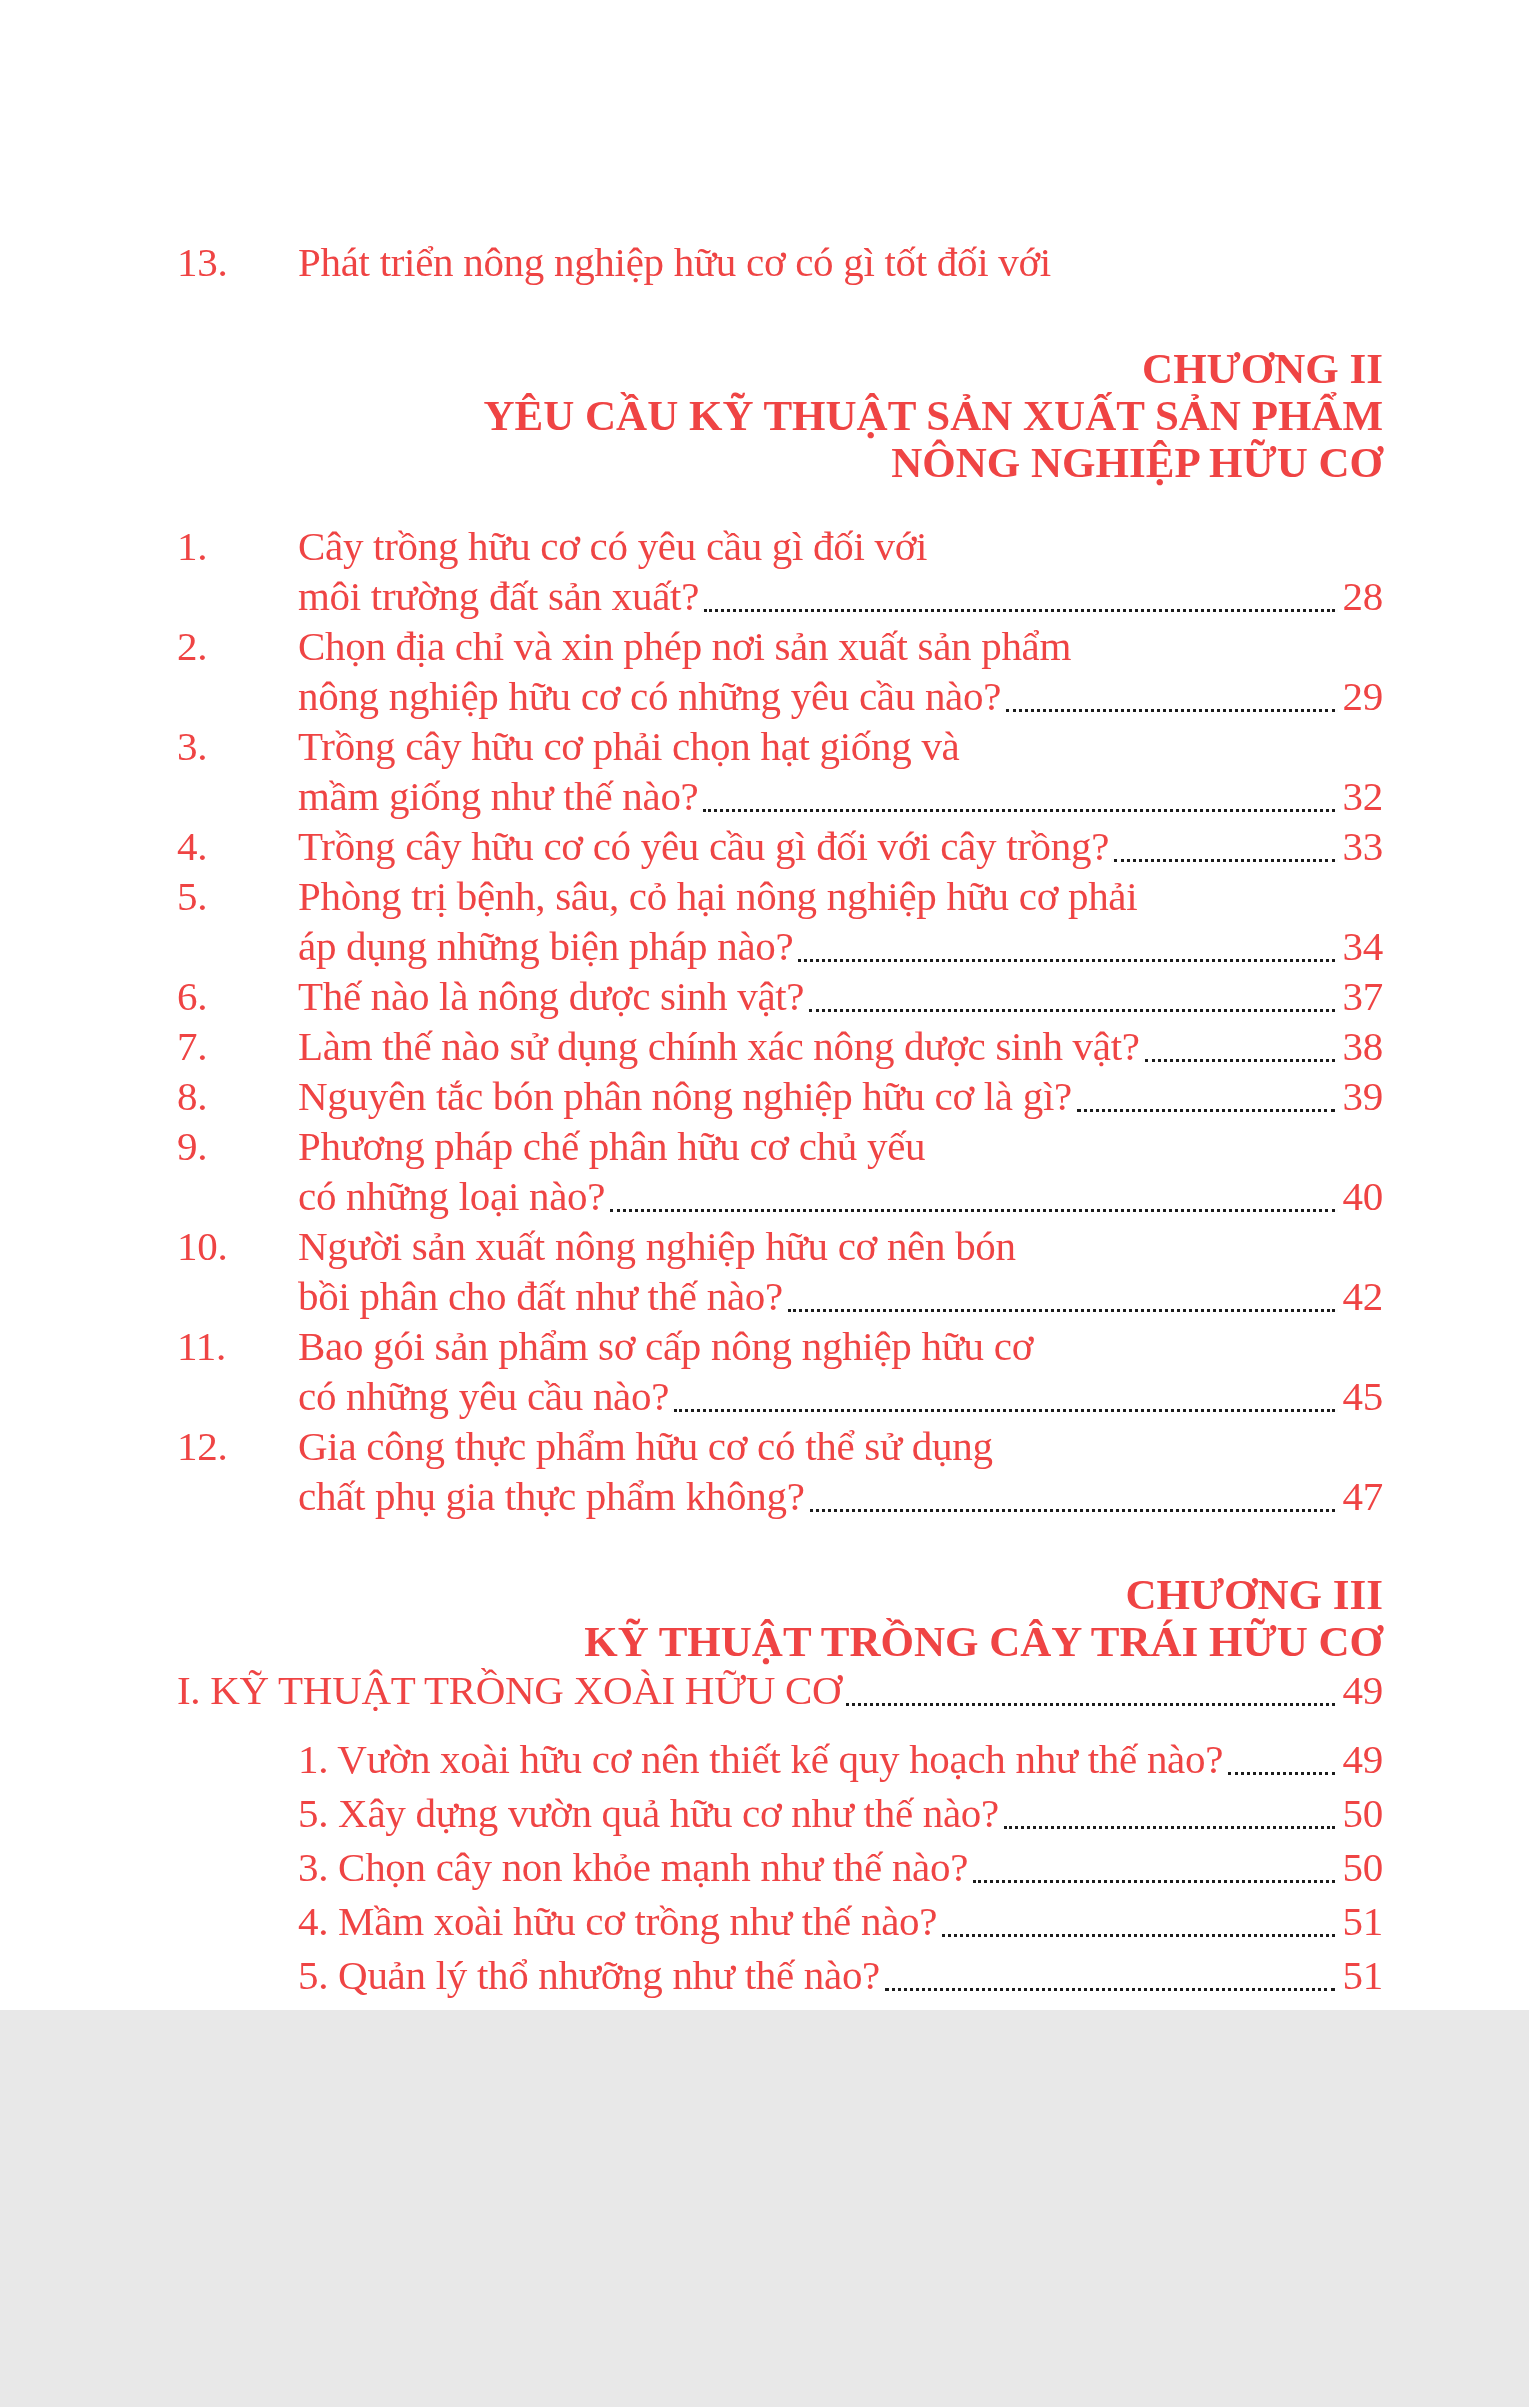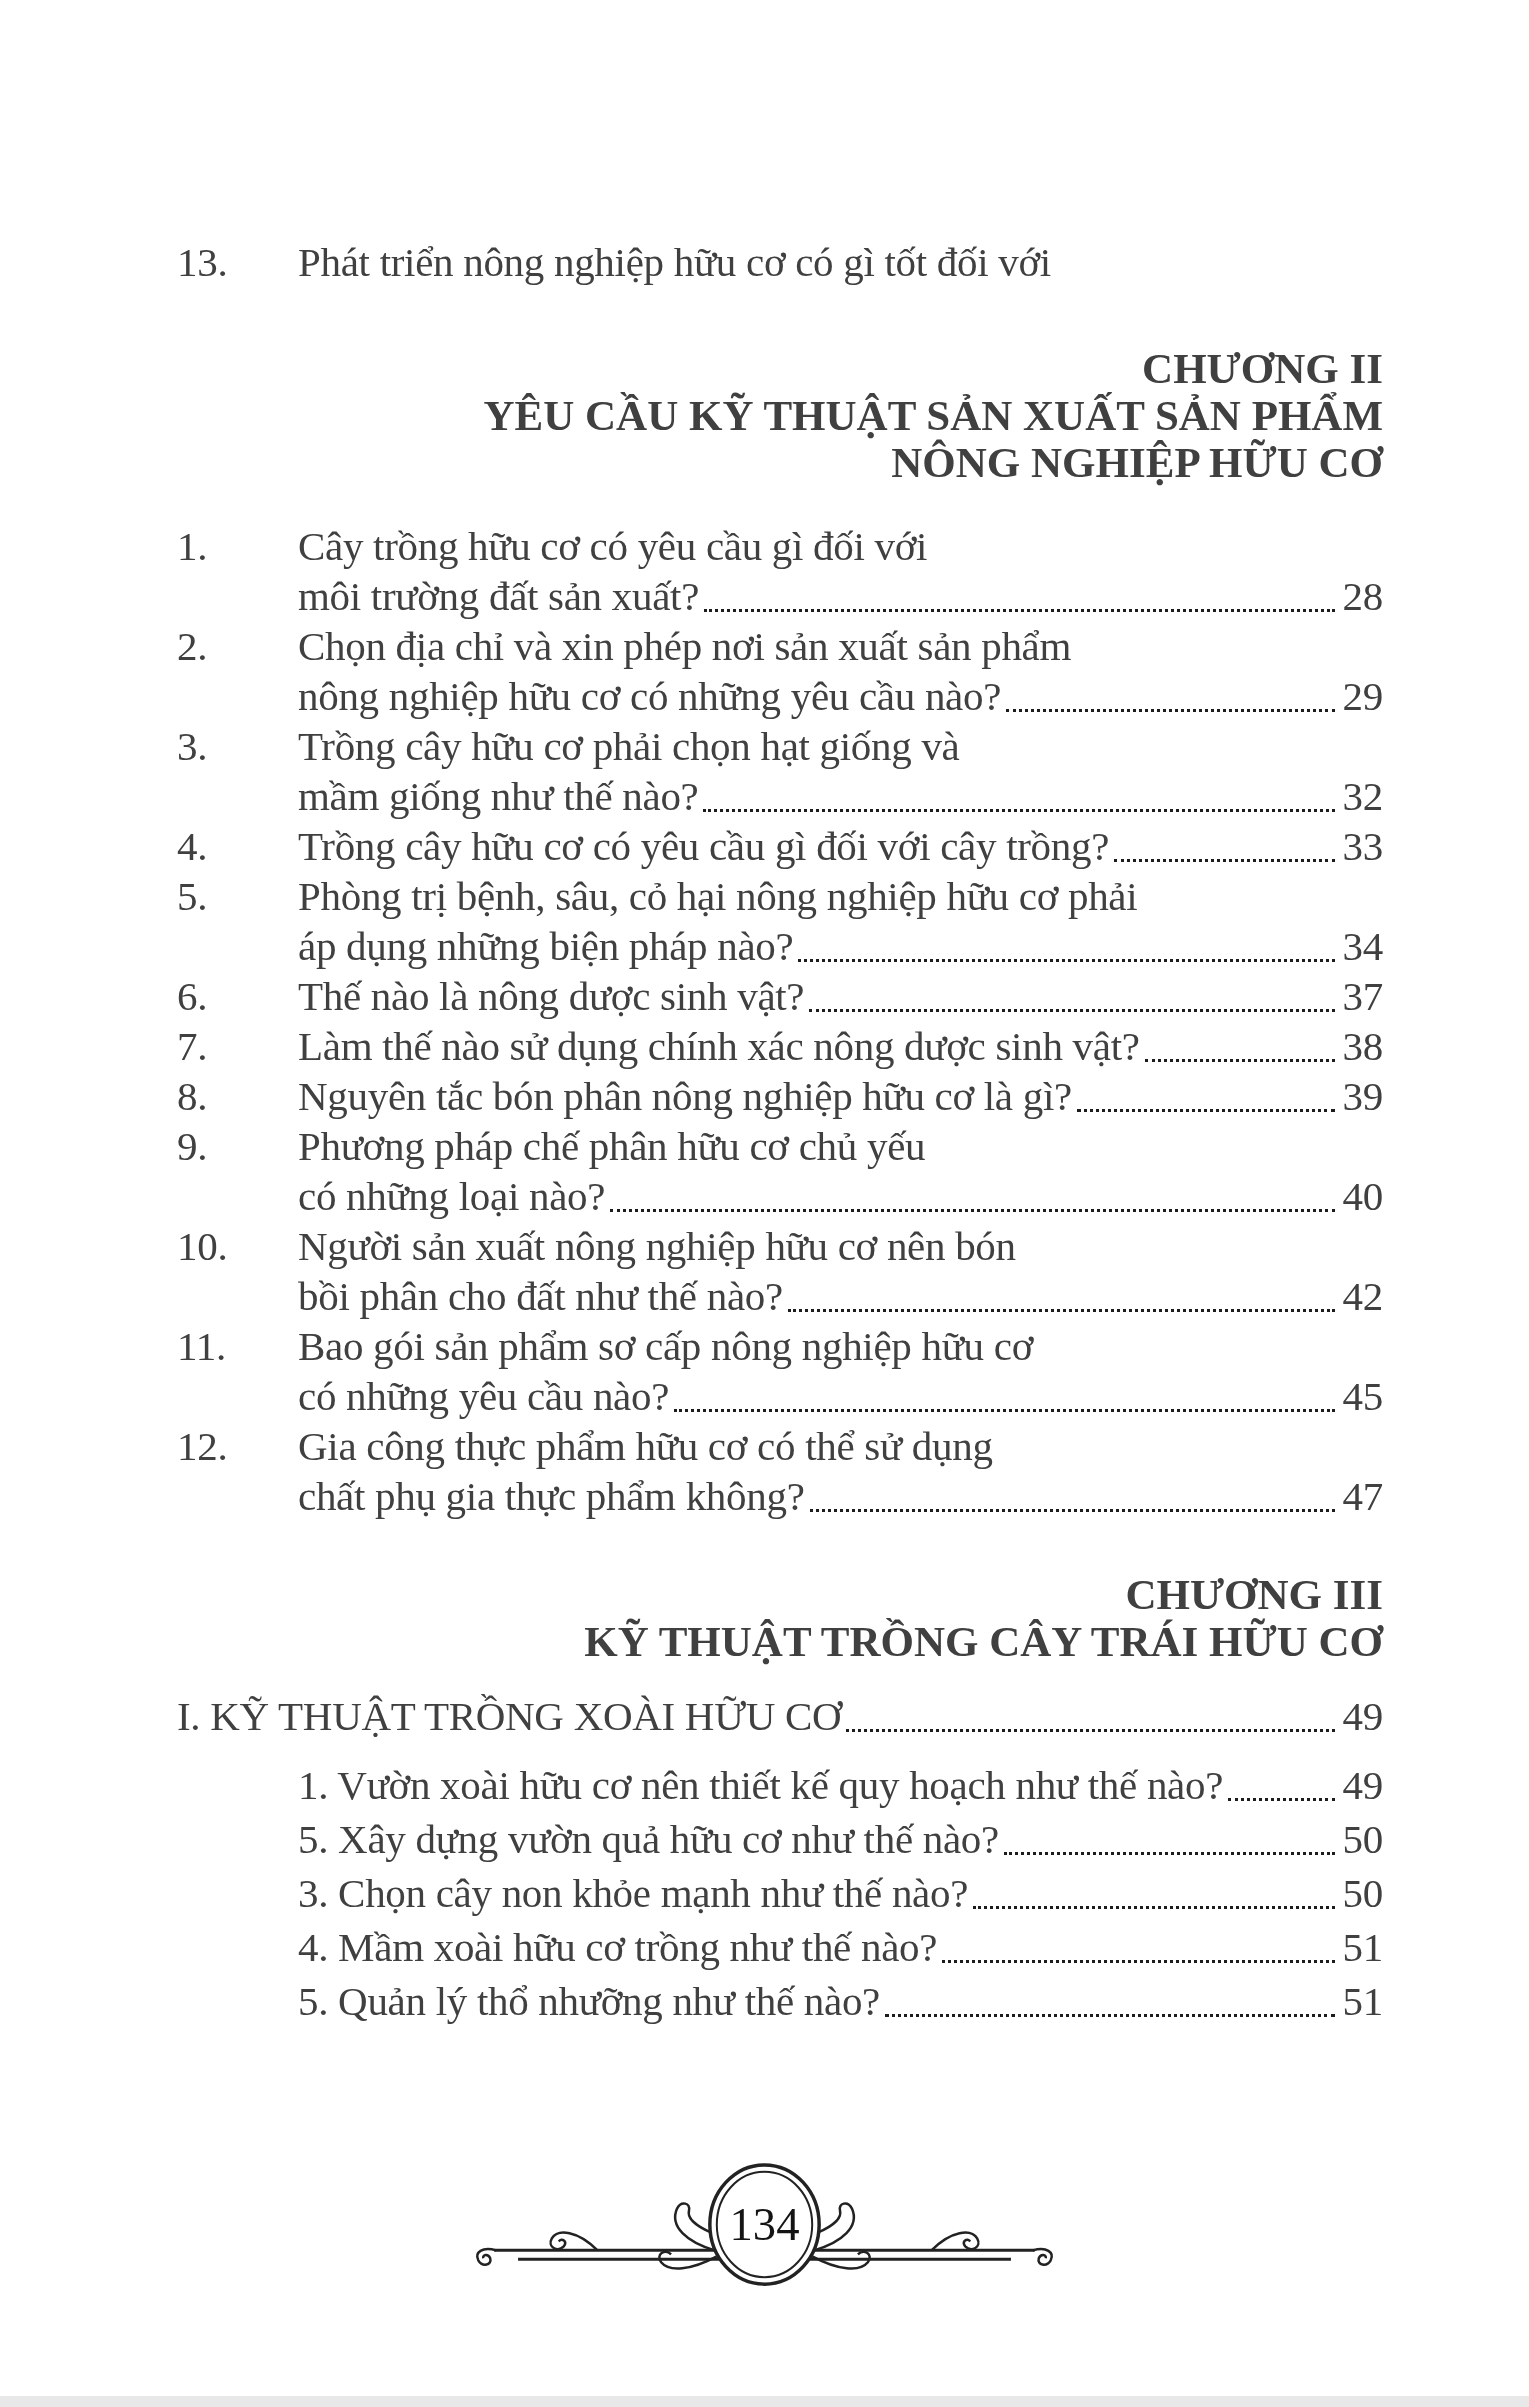--- a/index.html
+++ b/index.html
@@ -1,21 +1,21 @@
 <!DOCTYPE html>
 <html><head>
 <meta charset="utf-8">
 <style>
   html,body{margin:0;padding:0;background:#e8e8e8;}
   .page{
     position:relative;
-    width:1529px;height:2396px;
+    width:1529px;height:2010px;
     background:#ffffff;
     font-family:"Liberation Serif","DejaVu Serif",serif;
-    color:#404040;
+    color:#ef4444;
     overflow:hidden;
   }
   .content{
     position:absolute;left:177px;right:146px;top:0;
     font-size:41px;line-height:50px;letter-spacing:-0.3px;
   }
   .carryover{margin-top:237px;}
   .toc-item{display:flex;}
   .num{flex:0 0 121px;}
   .itembody{flex:1 1 auto;min-width:0;}
@@ -27,21 +27,21 @@
     align-self:flex-end;margin:0 8px 9px 5px;
   }
   .pg{flex:0 0 auto;}
   .chapter-heading{
     margin-top:58px;
     font-size:43px;line-height:47px;font-weight:700;
     text-align:right;letter-spacing:0;
   }
   .chapter-heading.ch3{margin-top:50px;}
   #ch2-items{margin-top:35px;}
-  .section-row{display:flex;margin-top:26px;}
+  .section-row{display:flex;}
   #ch3-subitems{margin-top:19px;padding-left:121px;}
   .subitem{display:flex;margin-bottom:4px;}
   .footer{
     position:absolute;top:2147px;left:0;width:100%;
     display:flex;justify-content:center;
   }
   .ornament{display:block;}
   .ornament .num-text{
     font-family:"Liberation Serif","DejaVu Serif",serif;
     font-size:47px;fill:#141414;

